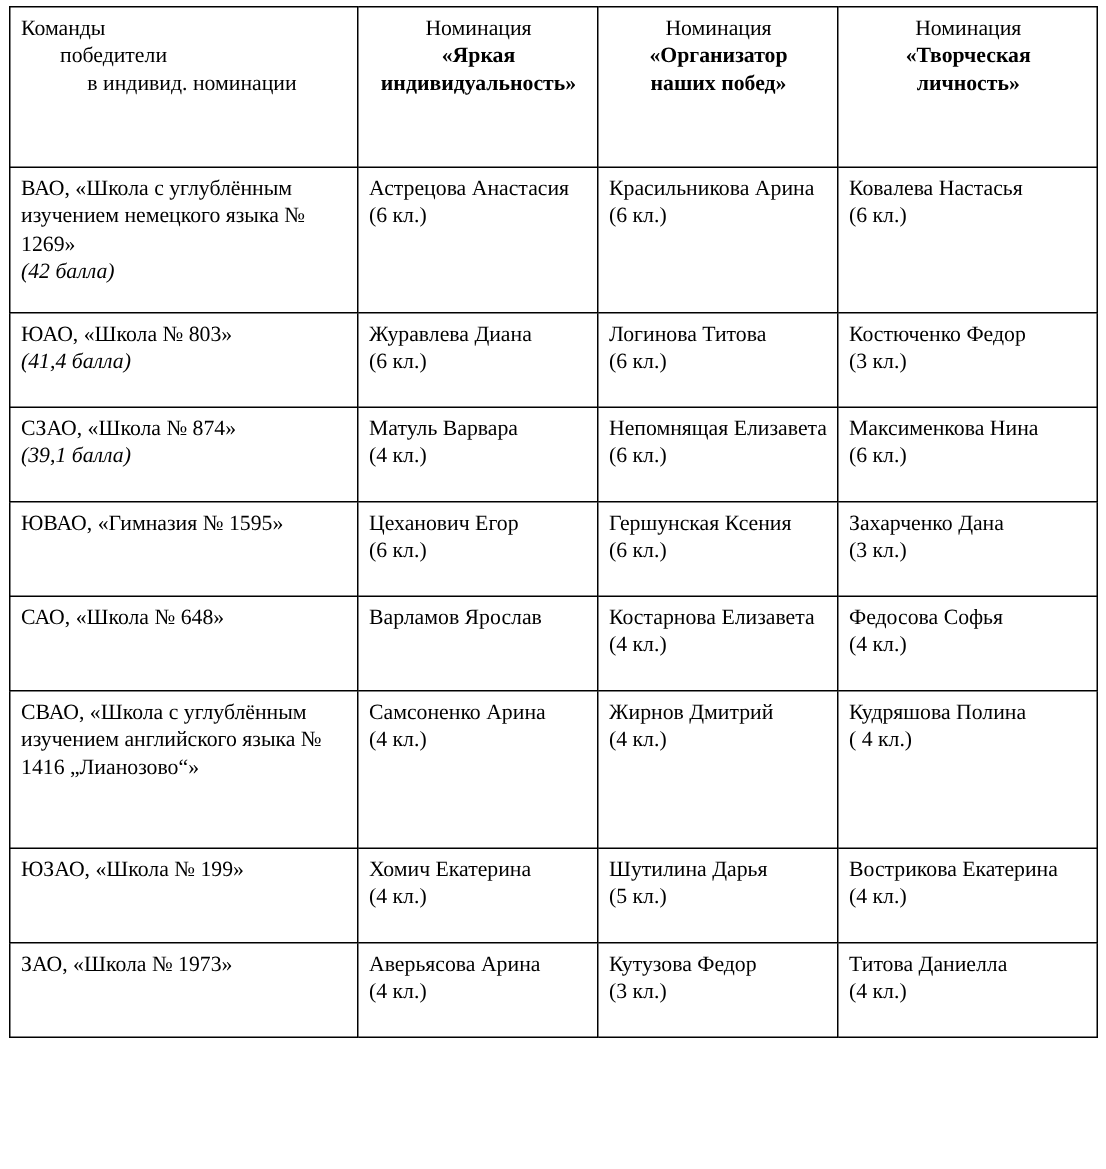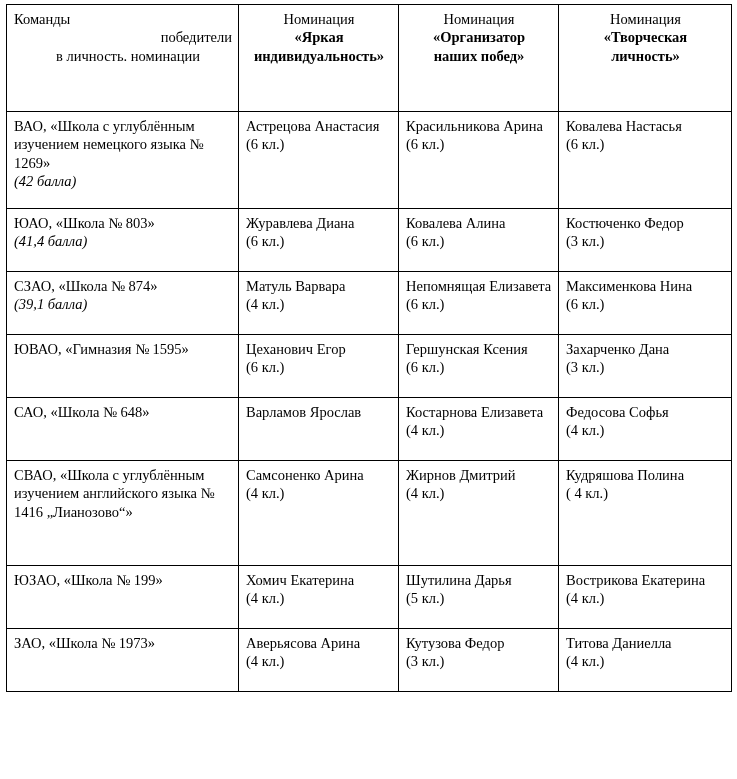--- a/index.html
+++ b/index.html
@@ -39,21 +39,21 @@
 
   
   .hdr td {
     height: 96px;
     padding-top: 7px;
   }
   .hdr .team-head {
     text-align: left;
   }
   .hdr .team-head .l1 { display: block; }
-  .hdr .team-head .l2 { display: block; text-align: right; padding-left: 26px; }
+  .hdr .team-head .l2 { display: block; text-align: left; padding-left: 26px; }
   .hdr .team-head .l3 { display: block; text-align: center; padding-left: 10px; }
   .hdr .nom {
     text-align: center;
   }
   .hdr .nom .word { display: block; }
   .hdr .nom .title {
     display: block;
     font-weight: bold;
   }
   .hdr .nom .title span { display: block; }
@@ -80,21 +80,21 @@
       <col class="c0">
         <col class="c1">
         <col class="c2">
         <col class="c3">
     </colgroup>
     <tbody>
       <tr class="hdr">
         <td class="team-head">
           <span class="l1">Команды</span>
           <span class="l2">победители</span>
-          <span class="l3">в личность. номинации</span>
+          <span class="l3">в индивид. номинации</span>
         </td>
         <td class="nom">
           <span class="word">Номинация</span>
           <span class="title">
             <span>«Яркая</span>
             <span>индивидуальность»</span>
           </span>
         </td>
         <td class="nom">
           <span class="word">Номинация</span>
@@ -134,21 +134,21 @@
       <tr class="r-short">
         <td class="team">
           <span class="name">ЮАО, «Школа  № 803»</span>
           <span class="score">(41,4 балла)</span>
         </td>
         <td class="person">
           <span class="pname">Журавлева Диана</span>
           <span class="cls">(6 кл.)</span>
         </td>
         <td class="person">
-          <span class="pname">Ковалева Алина</span>
+          <span class="pname">Логинова Титова</span>
           <span class="cls">(6 кл.)</span>
         </td>
         <td class="person">
           <span class="pname">Костюченко Федор</span>
           <span class="cls">(3 кл.)</span>
         </td>
       </tr>
 
       <tr class="r-short">
         <td class="team">

